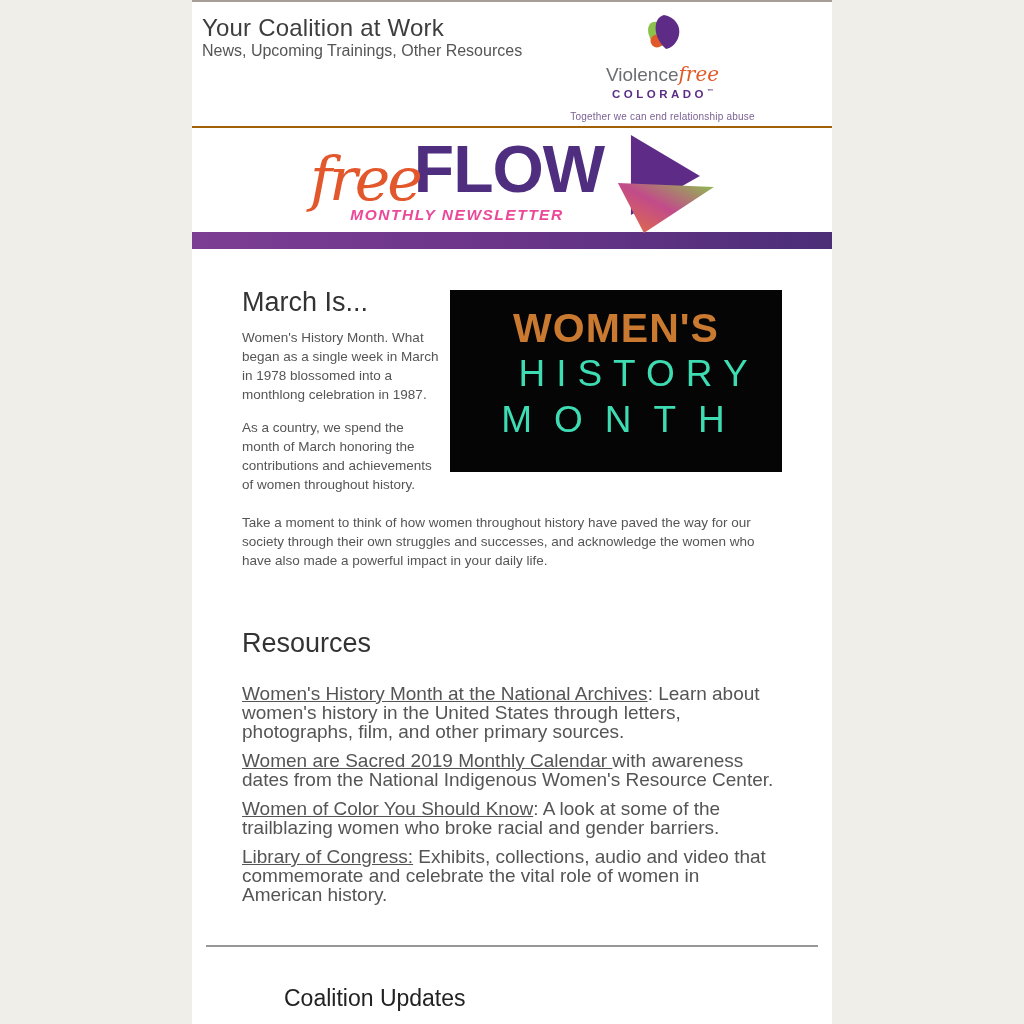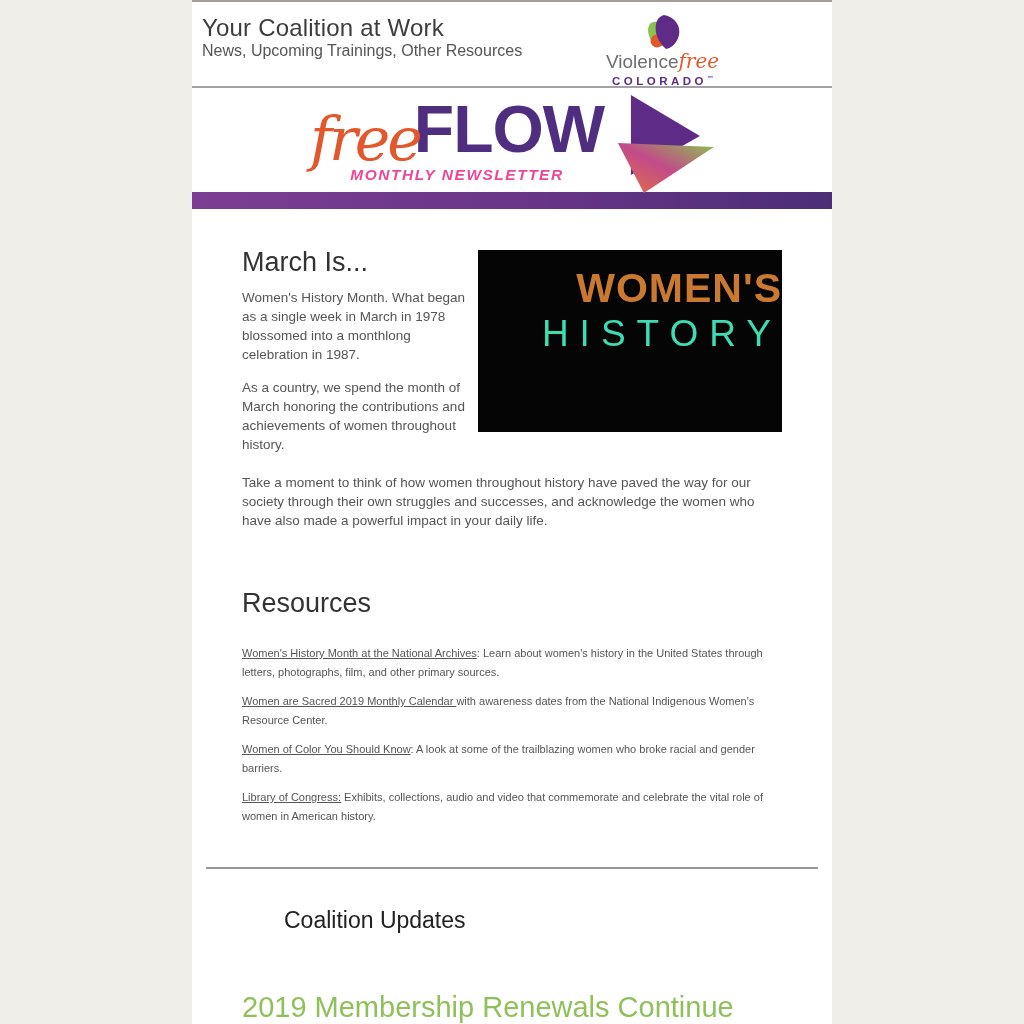--- a/index.html
+++ b/index.html
@@ -12,29 +12,29 @@
     width:1024px; height:1024px; overflow:hidden; margin:0 auto;
     background:#efeee8;
   }
   .email {
     width:640px; height:1024px; margin:0 auto; background:#ffffff;
     border-top:2px solid #a59d96;
   }
 
   
   .hdr {
-    height:86px; padding:12px 14px 0 10px;
-    border-bottom:2px solid #a3a3a3;
+    height:126px; padding:12px 14px 0 10px;
+    border-bottom:2px solid #a16207;
     display:flex; justify-content:space-between; align-items:flex-start;
   }
   .hdr-title { font-size:24px; font-weight:400; color:#3d3d3d; letter-spacing:.2px; }
   .hdr-sub { font-size:16px; color:#555; }
   .org-logo { width:215px; text-align:center; margin-right:48px; cursor:pointer; }
   .org-mark { display:block; margin:0 auto; }
-  .org-words { font-size:19px; color:#6d6e71; line-height:1; margin-top:1px; }
+  .org-words { font-size:19px; color:#6d6e71; line-height:1; margin-top:14px; }
   .org-free { font-family:"DejaVu Serif", serif; font-style:italic; color:#e0592a; font-size:20px; }
   .org-colorado { font-size:11.5px; color:#5b2d86; letter-spacing:3.5px; font-weight:700; margin-top:4px; }
   .org-tm { font-size:6px; vertical-align:super; letter-spacing:0; }
   .org-tagline { font-size:10px; color:#7a6292; margin-top:11px; letter-spacing:.2px; }
 
   
   .banner { height:104px; position:relative; background:#fff; }
   .banner-inner {
     position:absolute; left:50%; top:50%; transform:translate(-50%,-50%);
     display:flex; align-items:center;
@@ -60,32 +60,32 @@
     background:linear-gradient(to right,#7c3e93,#6a3589,#4c2e77);
   }
 
   
   main { padding:0 50px; }
   h2.sec { font-size:27px; font-weight:400; color:#333; }
   .march h2 { margin:38px 0 10px; }
   p.body-p { font-size:13.5px; color:#555; line-height:19px; margin-bottom:14px; }
 
   .whm-image {
-    float:right; width:304px; height:182px; background:#050505;
-    margin:3px 0 16px 8px; text-align:right; padding-top:16px;
+    float:right; width:332px; height:182px; background:#050505;
+    margin:3px 0 16px 8px; text-align:center; padding-top:16px;
     font-family:"Liberation Sans", sans-serif;
   }
   .whm-l1 { color:#c97a30; font-size:41px; font-weight:700; letter-spacing:1px; line-height:1.1; }
   .whm-l2 { color:#3edcb2; font-size:37px; font-weight:400; letter-spacing:11px; line-height:1.25; text-indent:8px;margin-left:37px; }
   .whm-l3 { color:#3edcb2; font-size:37px; font-weight:400; letter-spacing:22px; line-height:1.25; text-indent:16px; }
 
   .full-p { clear:both; padding-top:5px; }
 
   .resources h2 { margin:58px 0 25px; }
-  p.res { font-size:11px; color:#555; line-height:19px; margin-bottom:10px; }
+  p.res { font-size:19px; color:#555; line-height:19px; margin-bottom:10px; }
   a.res-link { color:#555; text-decoration:underline; cursor:pointer; }
 
   hr.divider { border:none; border-top:2px solid #979797; margin:41px -36px 0; }
 
   .updates h3 { font-size:23px; font-weight:400; color:#222; margin-top:38px;margin-left:42px; }
   .green-head {
     margin-top:50px; font-size:29px; font-weight:400; color:#8ec15a; line-height:47px;
   }
 </style>
 </head>
@@ -135,20 +135,21 @@
     </div>
 
     <div class="purple-bar"></div>
 
     <main>
 
       <section class="march">
         <div class="whm-image">
           <div class="whm-l1">WOMEN'S</div>
           <div class="whm-l2">HISTORY</div>
+          <div class="whm-l3">MONTH</div>
         </div>
         <h2 class="sec">March Is...</h2>
         <p class="body-p">Women's History Month. What began as a single week in March in 1978 blossomed into a monthlong celebration in 1987.</p>
         <p class="body-p">As a country, we spend the month of March honoring the contributions and achievements of women throughout history.</p>
         <p class="body-p full-p">Take a moment to think of how women throughout history have paved the way for our society through their own struggles and successes, and acknowledge the women who have also made a powerful impact in your daily life.</p>
       </section>
 
       <section class="resources">
         <h2 class="sec">Resources</h2>
         <p class="res"><a class="res-link">Women's History Month at the National Archives</a><span>: Learn about women's history in the United States through letters, photographs, film, and other primary sources.</span></p>

